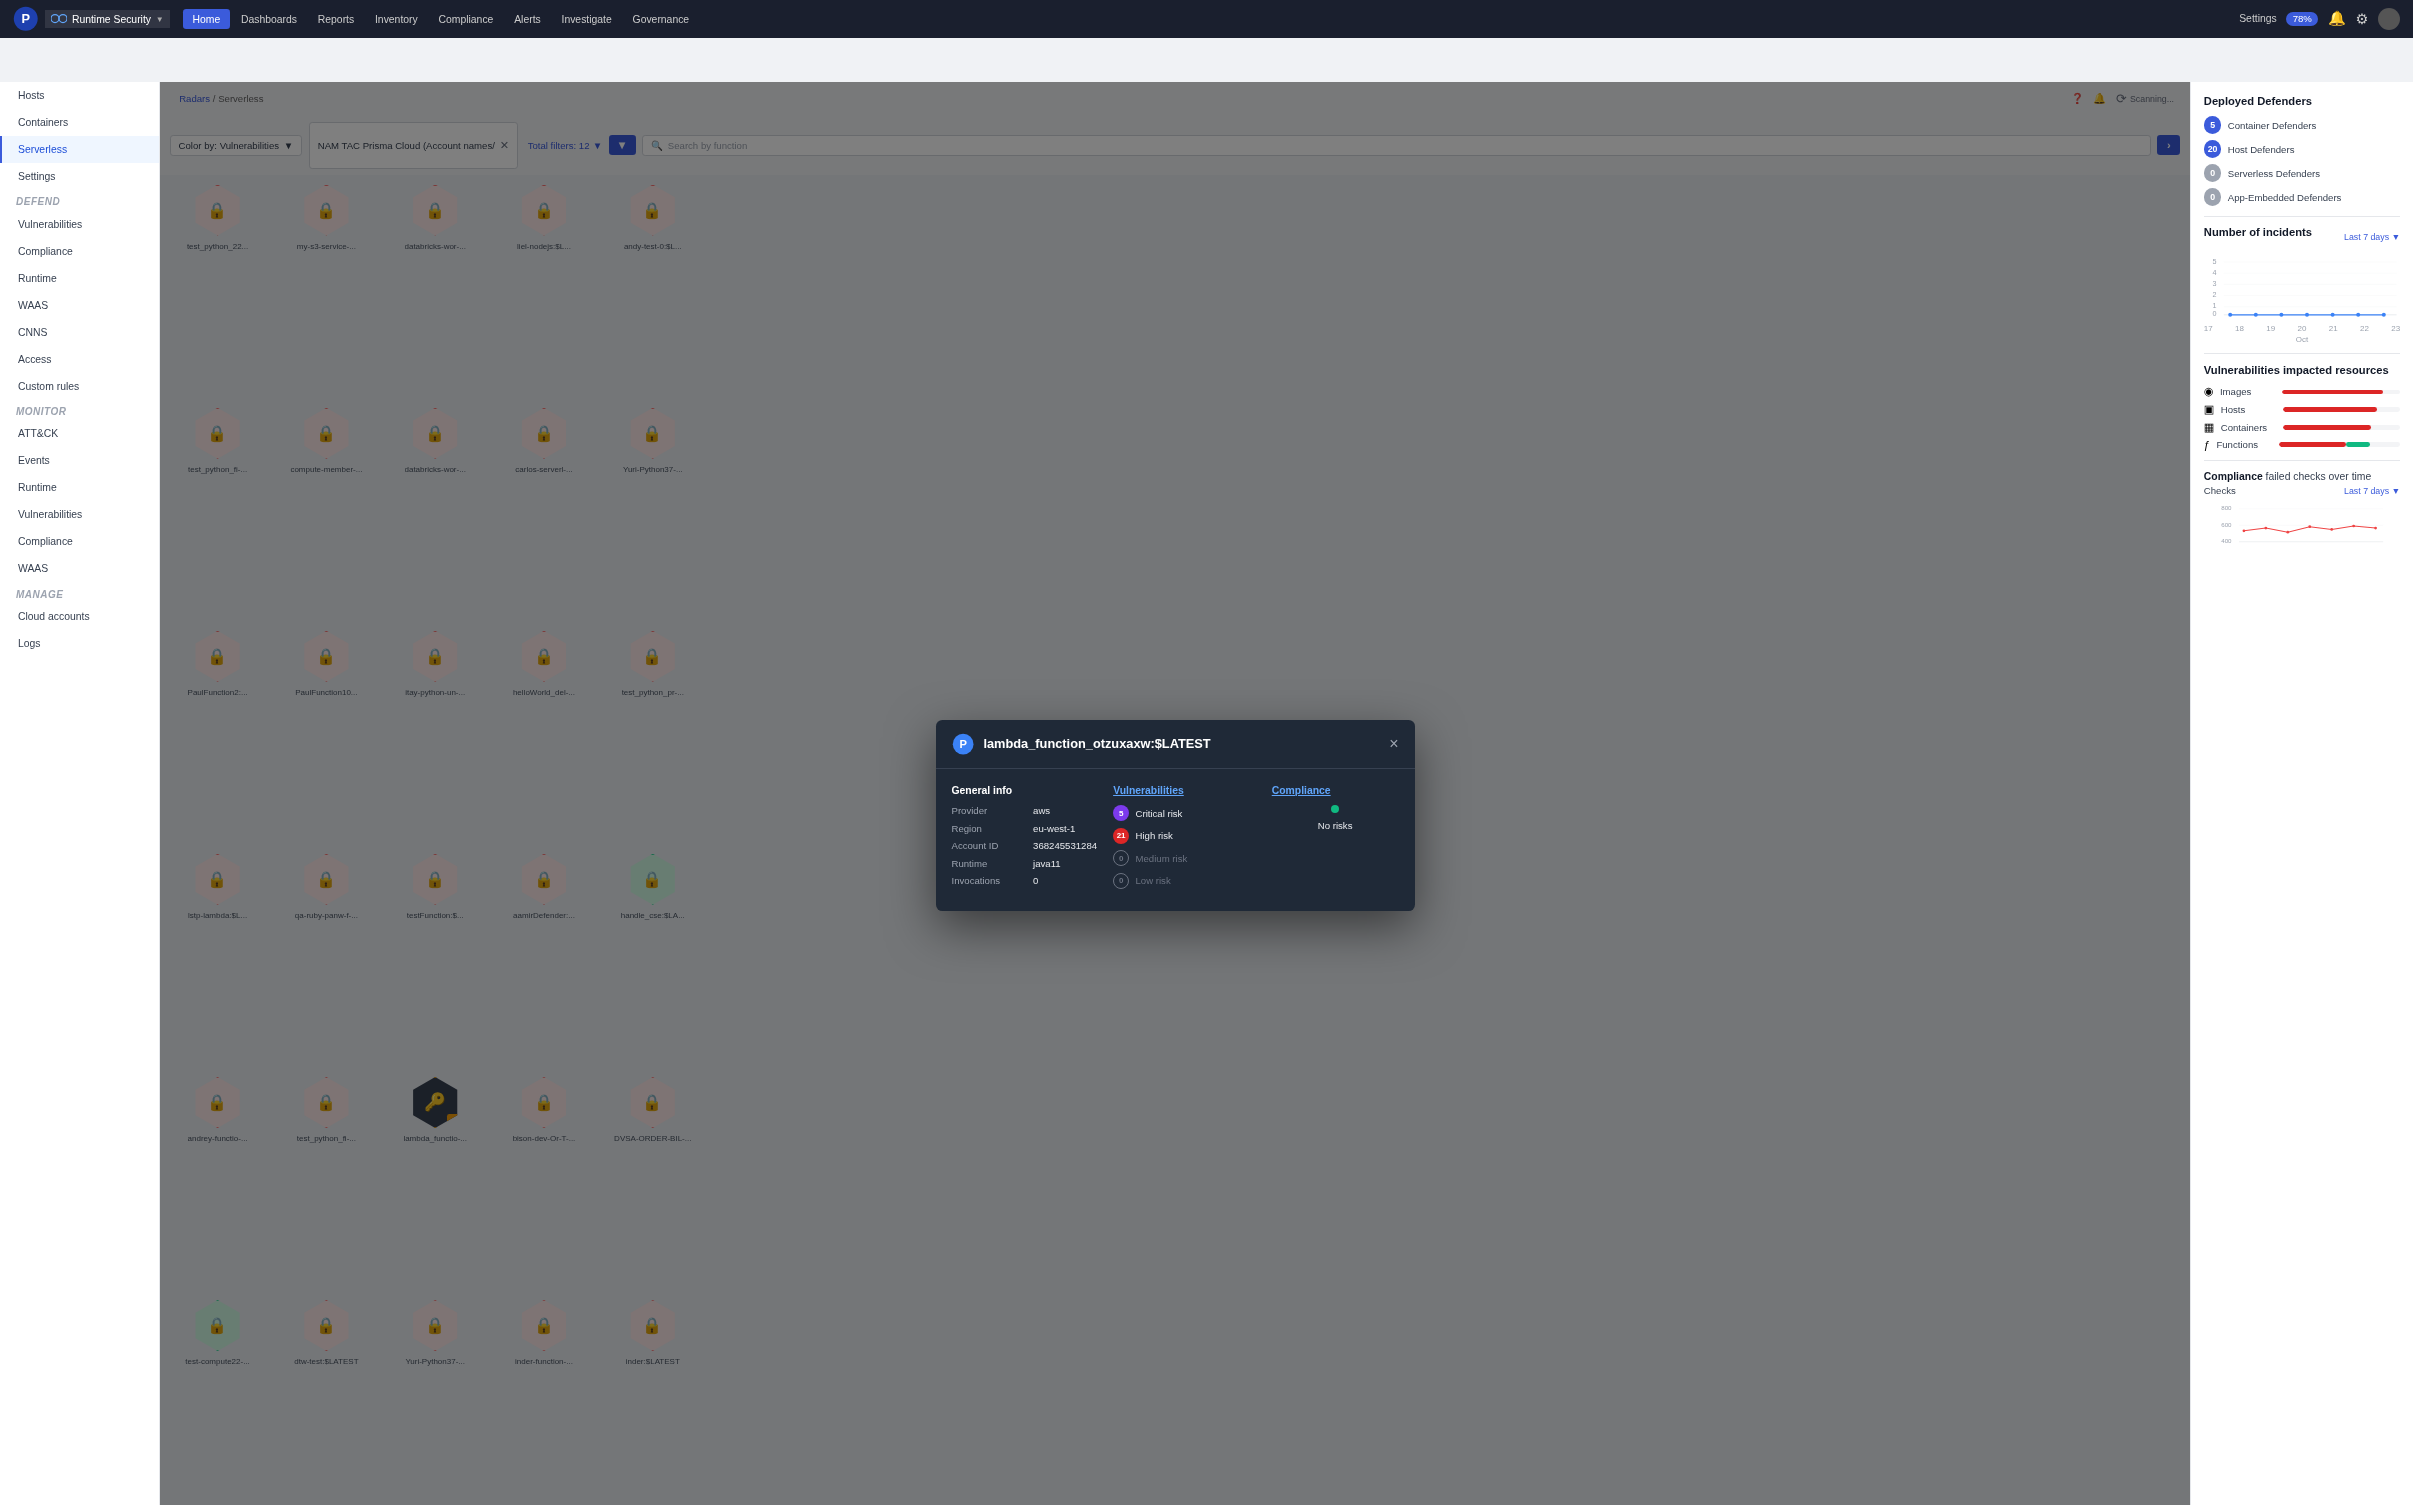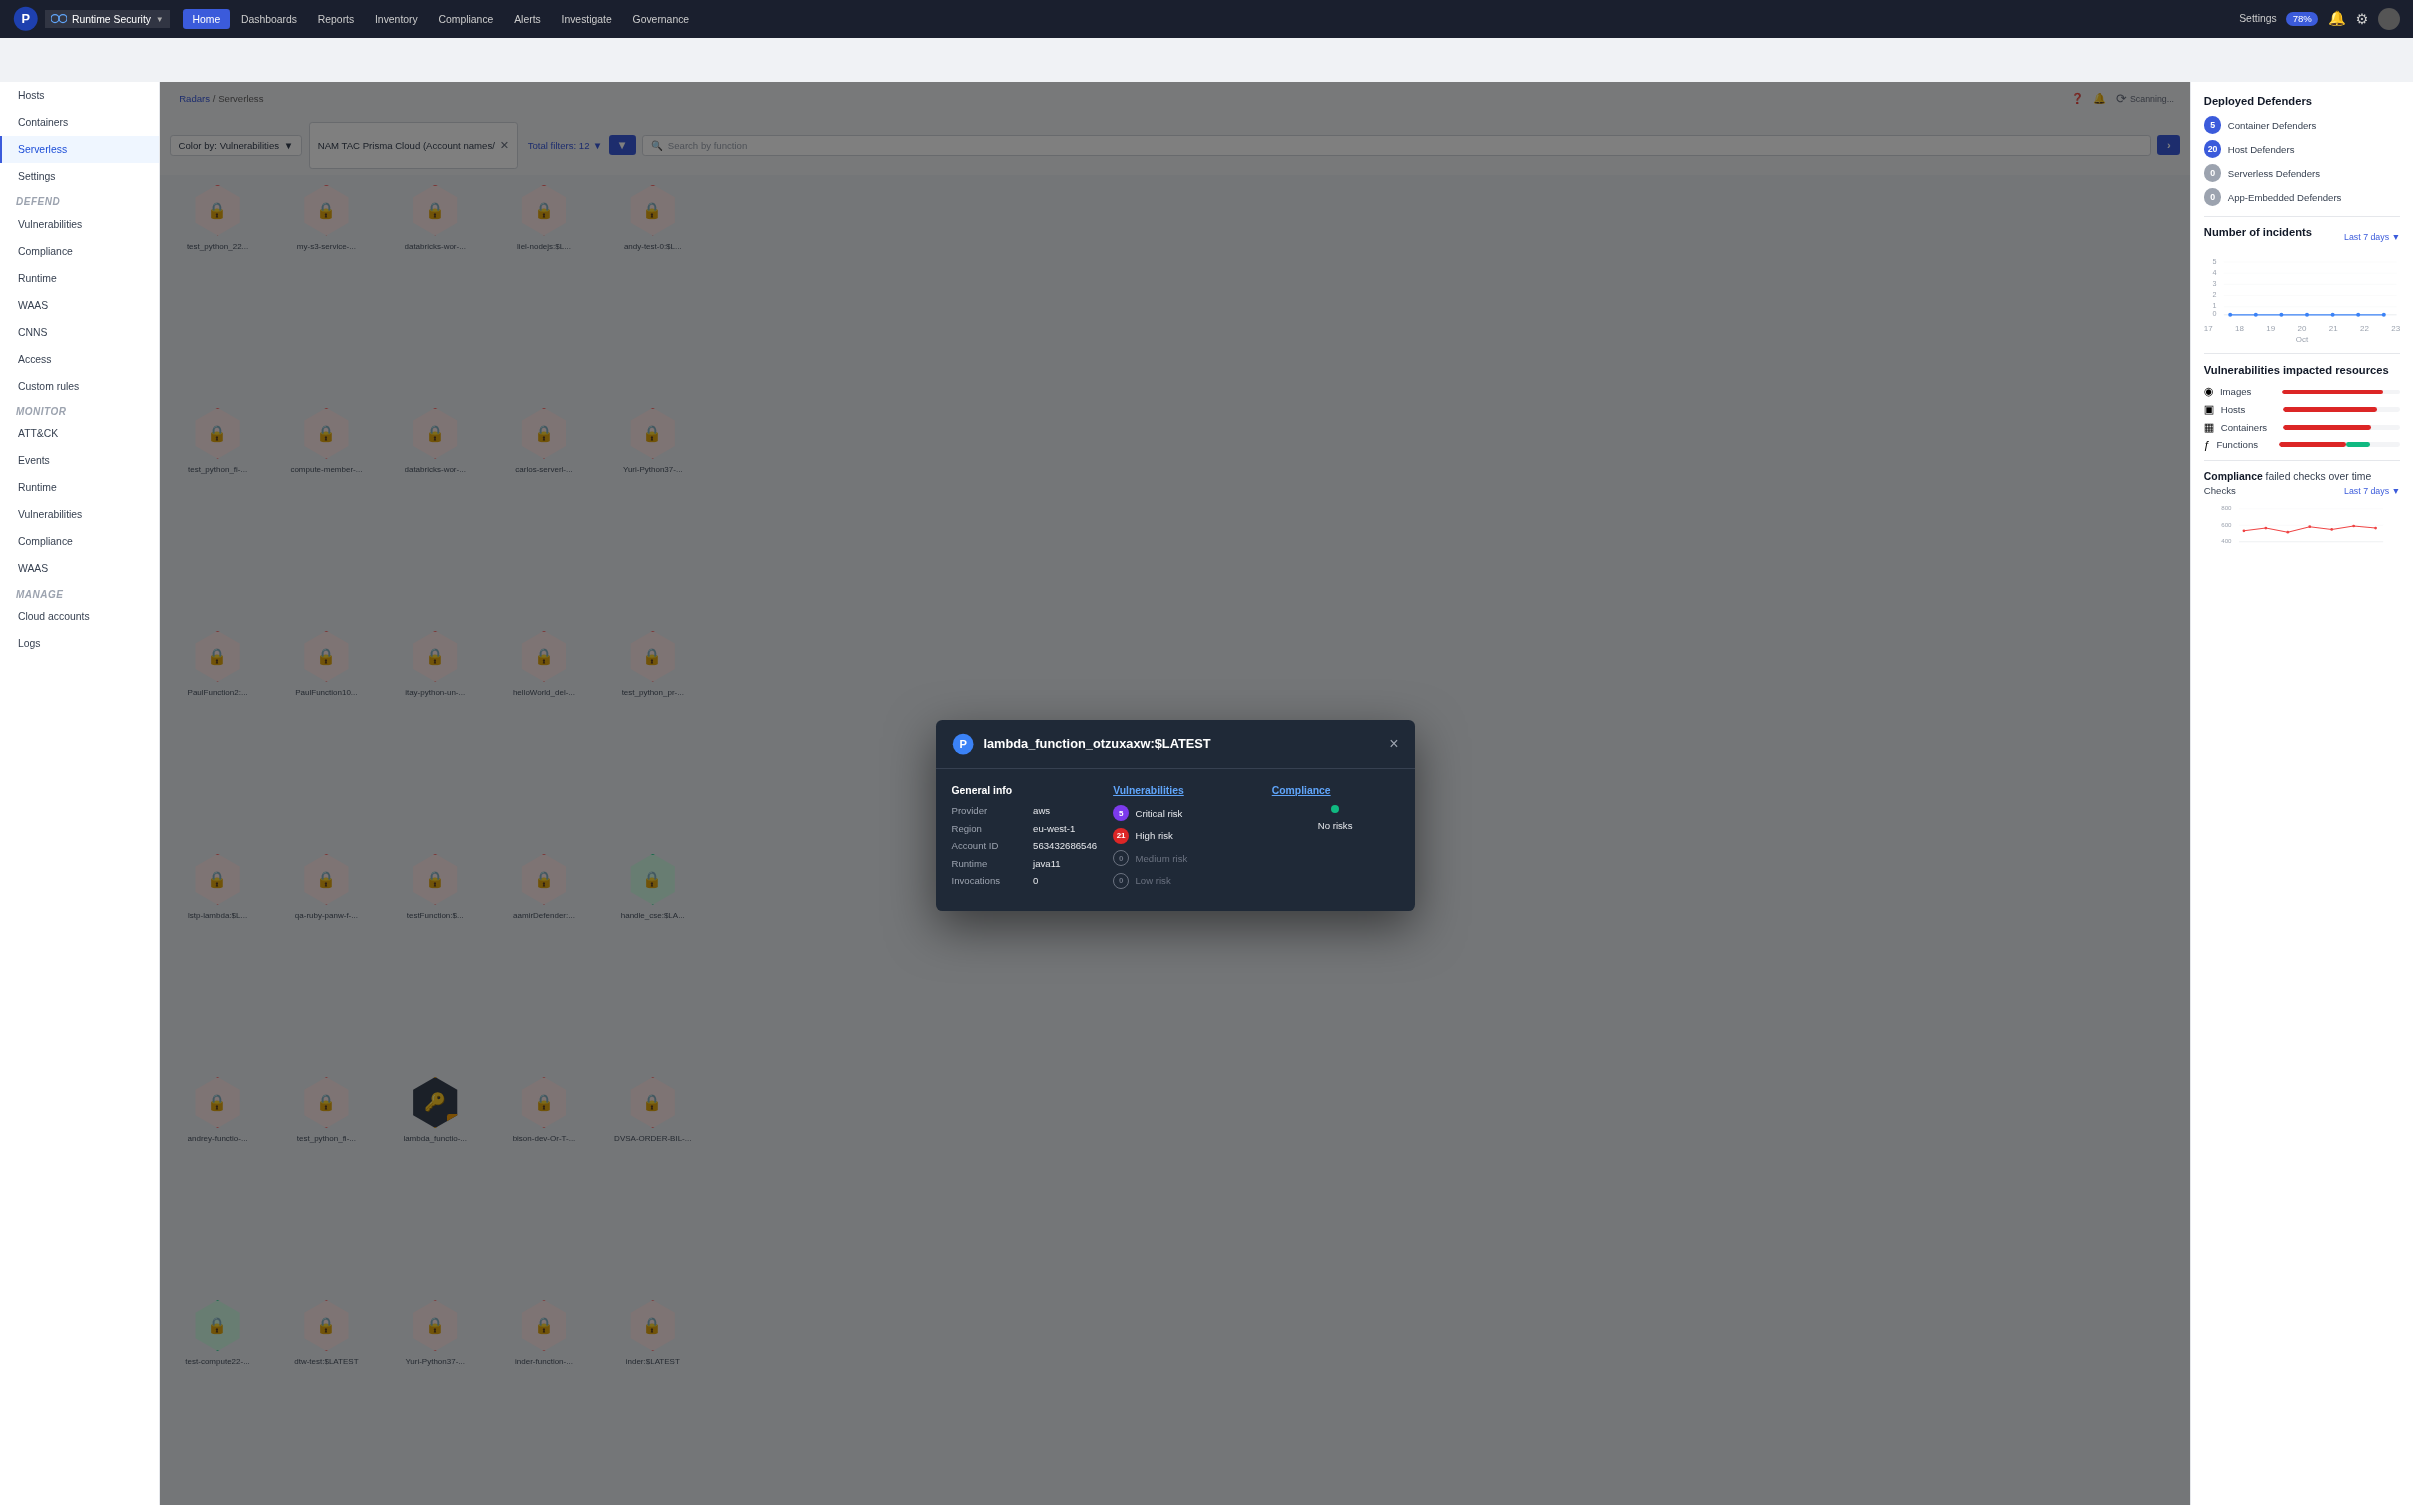--- a/index.html
+++ b/index.html
@@ -558,21 +558,21 @@
               <div class="info-row">
                 <span class="info-label">Provider</span>
                 <span class="info-value">aws</span>
               </div>
               <div class="info-row">
                 <span class="info-label">Region</span>
                 <span class="info-value">eu-west-1</span>
               </div>
               <div class="info-row">
                 <span class="info-label">Account ID</span>
-                <span class="info-value">563432686546</span>
+                <span class="info-value">368245531284</span>
               </div>
               <div class="info-row">
                 <span class="info-label">Runtime</span>
                 <span class="info-value">java11</span>
               </div>
               <div class="info-row">
                 <span class="info-label">Invocations</span>
                 <span class="info-value">0</span>
               </div>
             </div>

